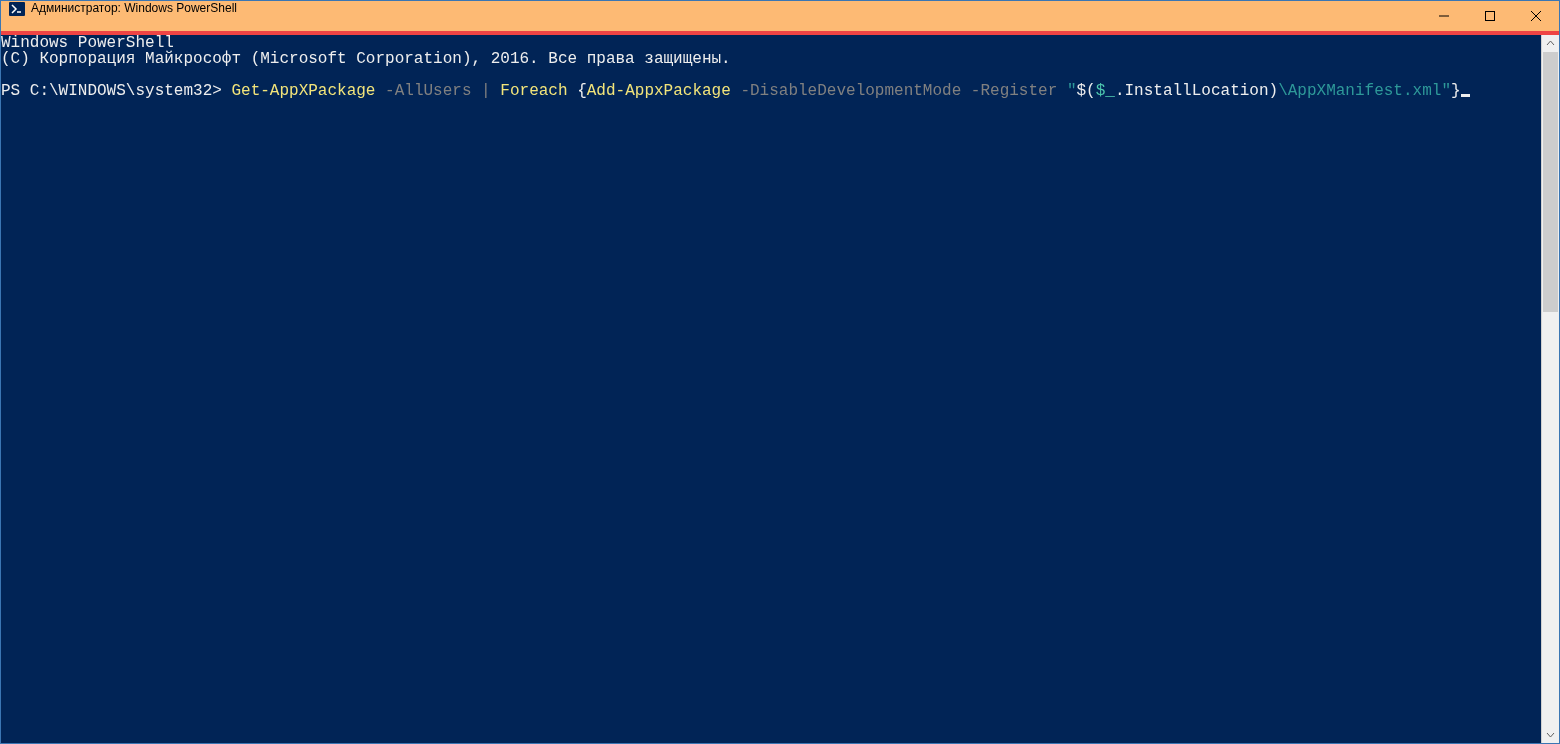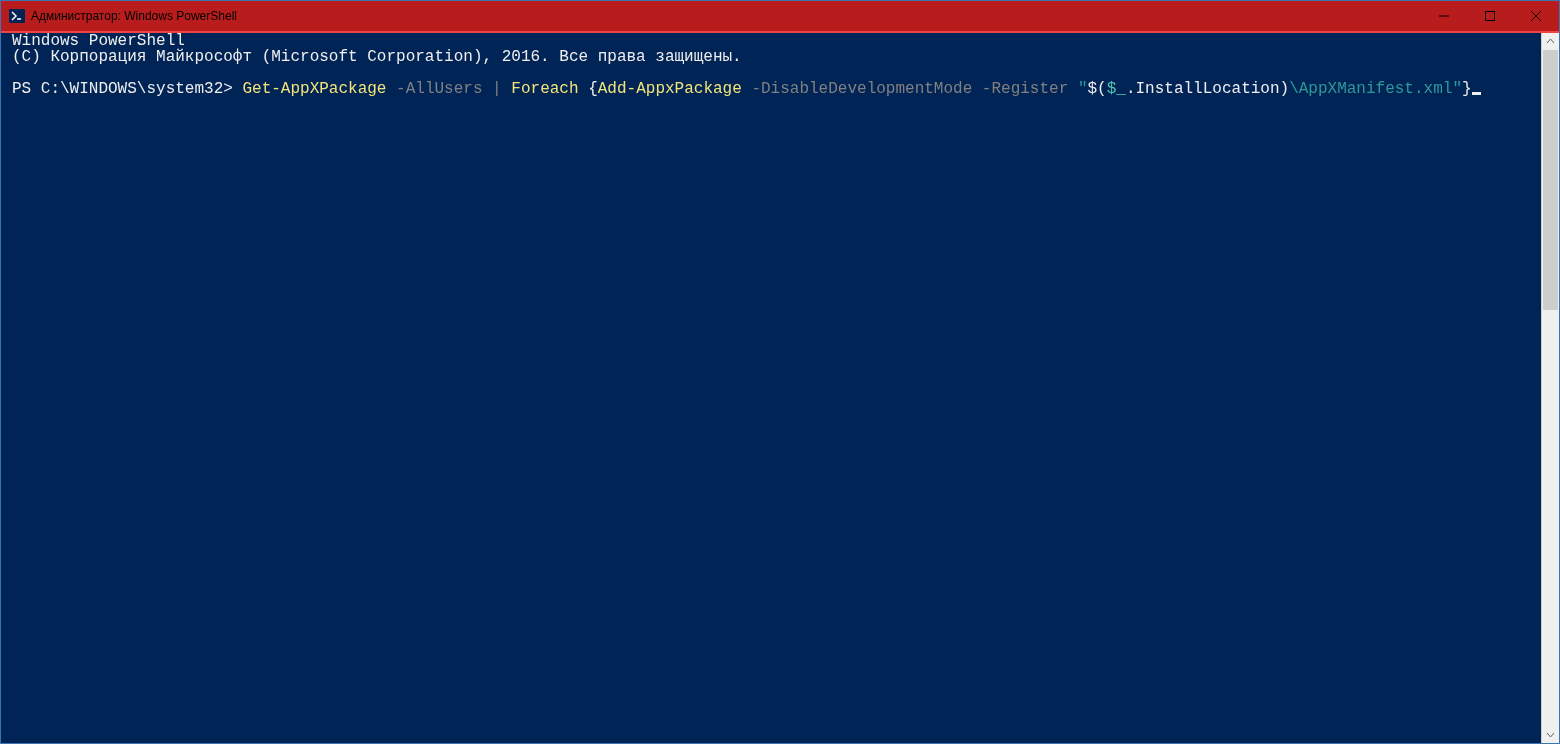--- a/index.html
+++ b/index.html
@@ -1,24 +1,24 @@
 <!DOCTYPE html>
 <html><head>
 <meta charset="utf-8">
 <style>
   html,body{margin:0;padding:0;width:1560px;height:744px;overflow:hidden;font-family:"Segoe UI",Arial,sans-serif;background:#fff}
   .window{width:1560px;height:744px;border:1px solid #3b76b3;box-sizing:border-box;display:flex;flex-direction:column}
-  .titlebar{height:30px;background:#b91c1c;display:flex;align-items:center;border-bottom:2px solid #ef4444}
+  .titlebar{height:30px;background:#fdba74;display:flex;border-bottom:4px solid #ef4444}
   .titlebar-icon{width:16px;height:16px;margin:0 6px 0 8px;flex:none}
   .titlebar-title{flex:1;font-size:12px;color:#000;white-space:nowrap;overflow:hidden}
   .titlebar-buttons{display:flex;height:100%}
   .tbtn{width:46px;height:100%;display:flex;align-items:center;justify-content:center;color:#000}
   .tbtn svg{display:block}
   .client{flex:1;display:flex;min-height:0}
-  .terminal{flex:1;background:#012456;color:#ccc;font-family:Consolas,"Lucida Console","Courier New",monospace;font-size:16px;line-height:16px;padding:0 0 0 11px;white-space:pre;overflow:hidden}
+  .terminal{flex:1;background:#012456;color:#ccc;font-family:Consolas,"Lucida Console","Courier New",monospace;font-size:16px;line-height:16px;padding:0 0 0 0;white-space:pre;overflow:hidden}
   .scrollbar{width:17px;background:#f0f0f0;display:flex;flex-direction:column;border-left:1px solid #d0d0d0}
   .sbtn{height:17px;display:flex;align-items:center;justify-content:center;color:#606060}
   .strack{flex:1;background:#f0f0f0;position:relative}
   .sthumb{position:absolute;left:1px;right:1px;top:0;height:260px;background:#cdcdcd}
   .tok-white{color:#eeeeee}
   .tok-cmd{color:#f2e47a}
   .tok-param{color:#808080}
   .tok-pipe{color:#808080}
   .tok-kw{color:#f2e47a}
   .tok-brace{color:#eeeeee}

